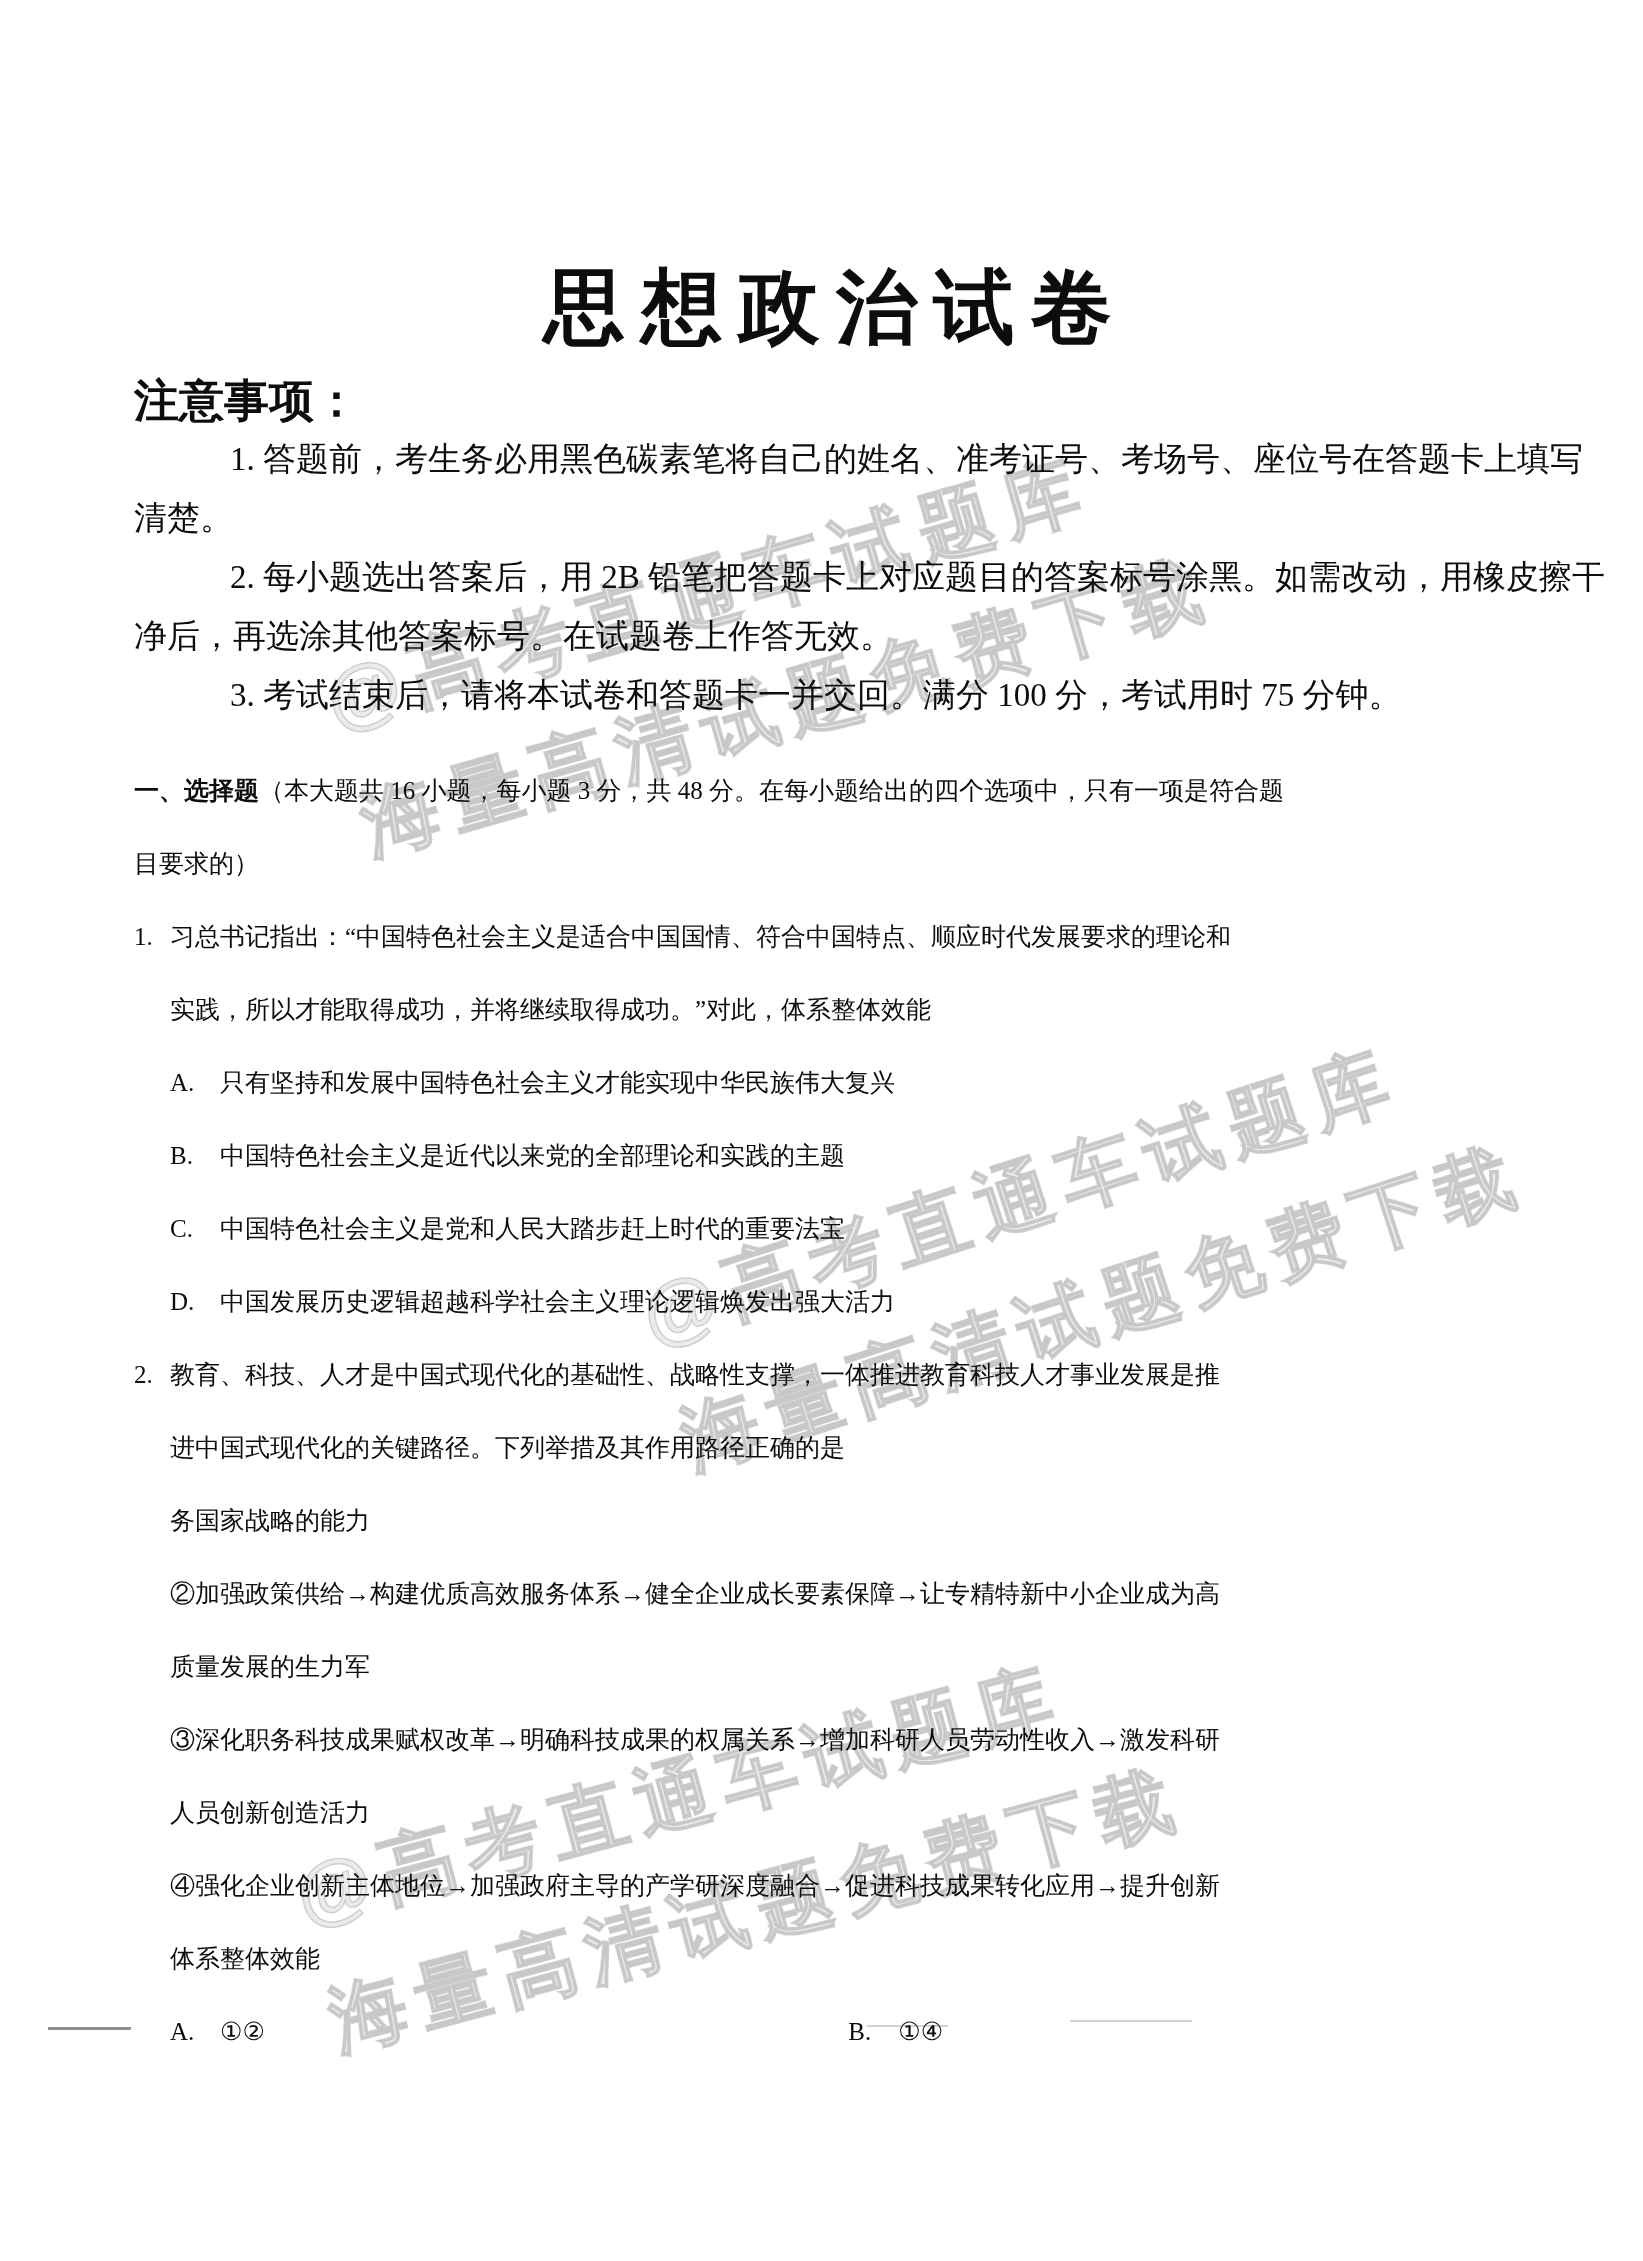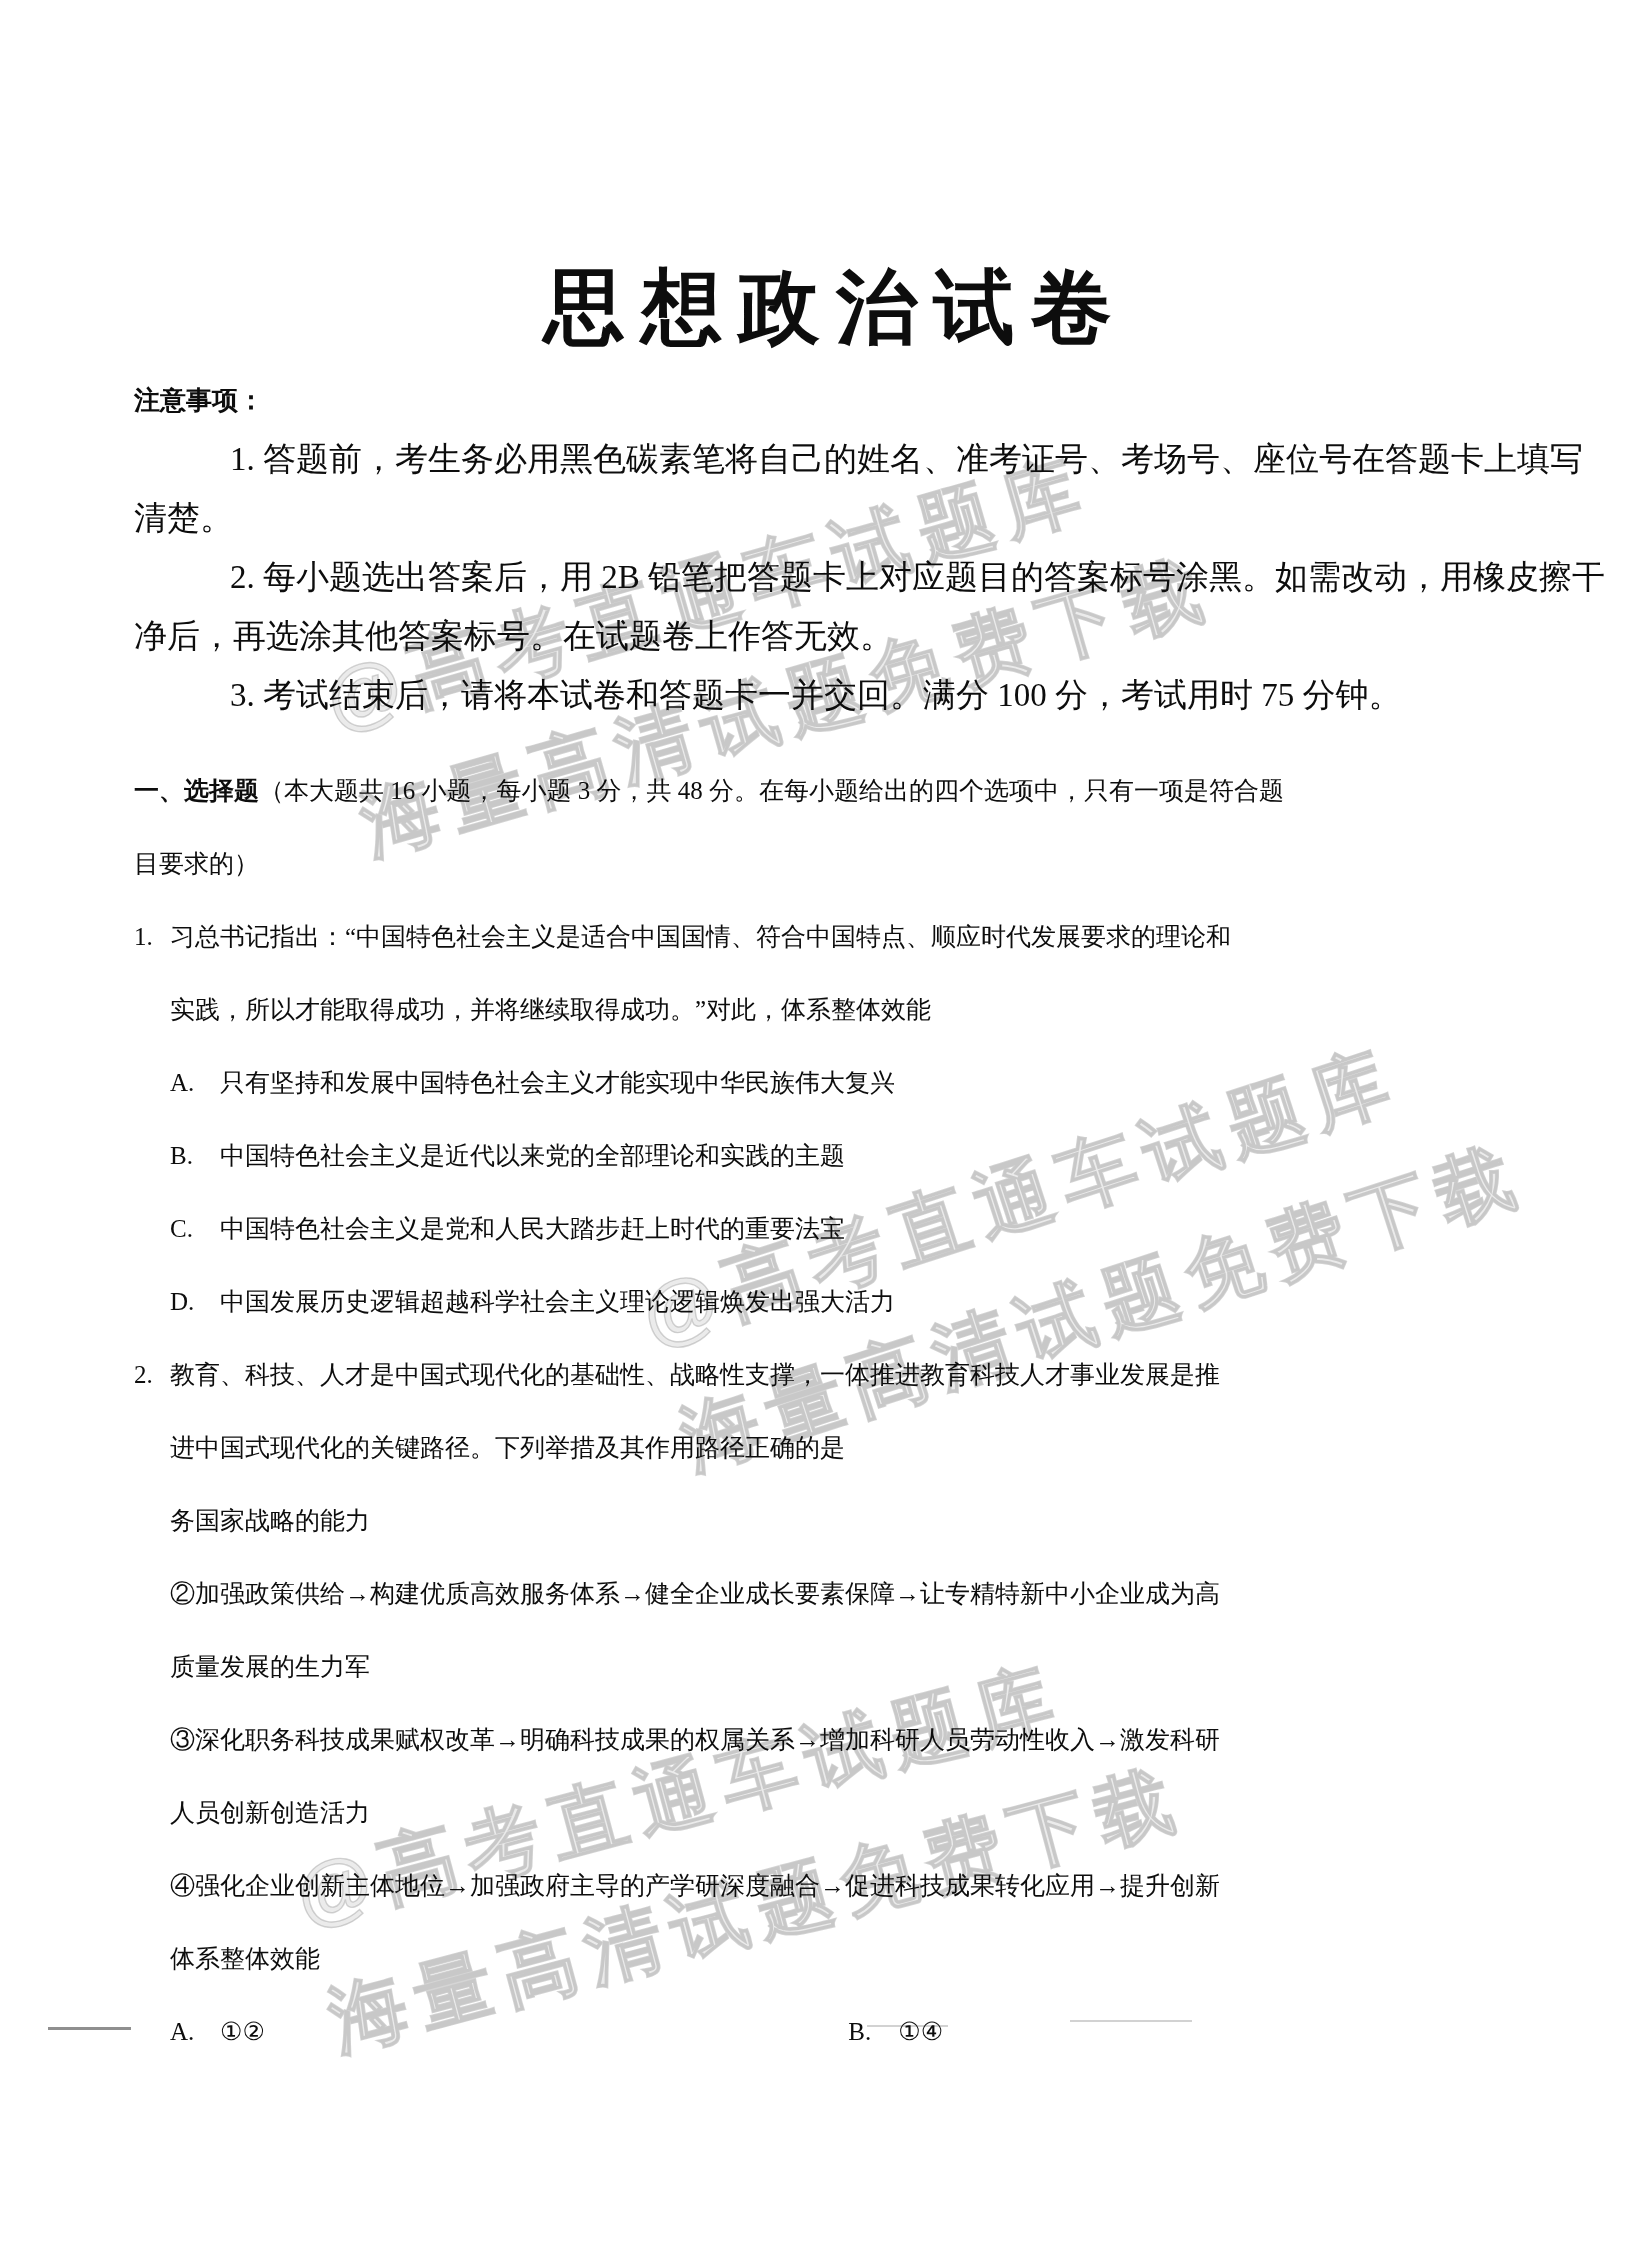--- a/index.html
+++ b/index.html
@@ -27,21 +27,21 @@
 
   
   .notice {
     margin: 13.7px 82px 0 106px;
     font-size: 33px;
     line-height: 59px;
   }
   .notice-heading {
     font-family: Liberation Sans, sans-serif;
     font-weight: bold;
-    font-size: 26px;
+    font-size: 45px;
   }
   .notice .indent { text-indent: 96px; font-family: Liberation Serif, serif; }
 
   
   .main {
     margin: 29px 75px 0 106px;
     font-size: 25px;
     line-height: 73px;
   }
   .line { white-space: nowrap; }

